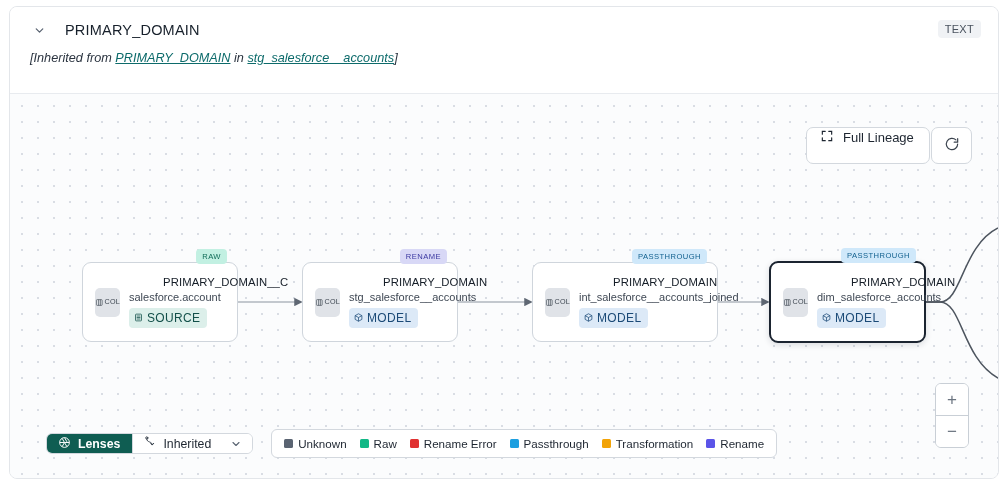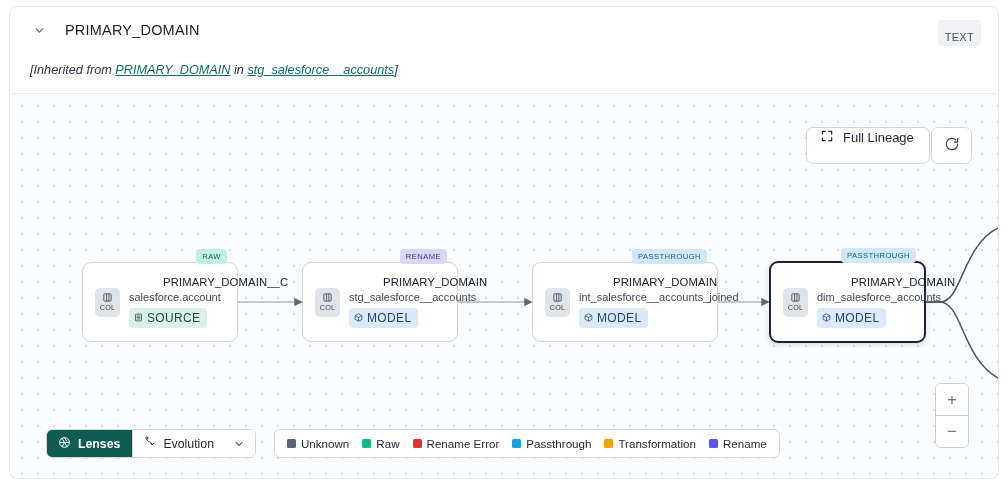--- a/index.html
+++ b/index.html
@@ -57,40 +57,40 @@
     letter-spacing: 0.2px;
     margin-left: 10px;
   }
   .text-badge {
     position: absolute;
     right: 17px; top: 13px;
     background: #f0f2f5;
     color: #49525e;
     font-size: 11px;
     letter-spacing: 0.3px;
-    padding: 11px 7px 3px 7px;
+    padding: 3px 7px 3px 7px;
     border-radius: 4px;
   }
   .desc {
     margin-top: 11px;
     font-size: 13.3px;
     font-style: italic;
     color: #1d2530;
     line-height: 1.35;
     white-space: nowrap;
   }
   .desc .code {
     font-family: "Liberation Mono", "DejaVu Sans Mono", monospace;
     font-style: italic;
     font-weight: bold;
     font-size: 12.6px;
     letter-spacing: -0.1px;
   }
   .inherit {
-    margin-top: 21px;
+    margin-top: 9px;
     font-size: 12.7px;
     font-style: italic;
     color: #2b3440;
     line-height: 1.3;
   }
   .inherit a {
     color: #0d6b6b;
     text-decoration: underline;
     font-style: italic;
   }
@@ -171,21 +171,21 @@
   }
   .node.selected {
     border: 2px solid #1b2430;
     box-shadow: 0 2px 6px rgba(20,28,40,0.14);
   }
   .node-col {
     width: 25px; height: 29px;
     margin-left: 12px;
     background: #e0e3e8;
     border-radius: 5px;
-    display: flex; flex-direction: column;
+    display: flex; flex-direction: row;
     align-items: center; justify-content: center;
     gap: 1px;
     flex: 0 0 auto;
   }
   .node-col .lbl {
     font-size: 7.2px;
     color: #3d4650;
     letter-spacing: 0.2px;
     line-height: 1;
   }
@@ -239,21 +239,21 @@
     position: absolute;
     left: 36px; top: 335px;
     display: flex; align-items: center; gap: 18px;
   }
   .seg {
     display: flex;
     border: 1px solid #d3d8de;
     border-radius: 6px;
     overflow: hidden;
     background: #ffffff;
-    height: 29px;
+    height: 21px;
   }
   .seg-lenses {
     display: flex; align-items: center; gap: 7px;
     background: #0f5d52;
     color: #ffffff;
     font-size: 12.3px;
     font-weight: bold;
     padding: 0 12px 0 11px;
     cursor: pointer;
   }
@@ -464,21 +464,21 @@
             <span>Lenses</span>
           </div>
           <div class="seg-evolution">
             <span>
               <svg width="13" height="14" viewBox="0 0 24 24" fill="none" stroke="#2b3440" stroke-width="1.7" stroke-linecap="round">
                   <circle cx="7" cy="4.5" r="2"></circle>
                   <path d="M7 6.5 C7 14 17 10 17 17"></path>
                   <polyline points="14.2 14.4 17 17.6 19.8 14.4"></polyline>
                 </svg>
             </span>
-            <span>Evolution</span>
+            <span>Inherited</span>
             <span style="display:inline-flex;margin-left:12px;color:#5a6472;">
               <svg width="12" height="12" viewBox="0 0 24 24" fill="none" stroke="currentColor" stroke-width="2.2" stroke-linecap="round" stroke-linejoin="round">
                   <polyline points="6 9 12 15 18 9"></polyline>
                 </svg>
             </span>
           </div>
         </div>
 
         <div class="legend">
           <div class="legend-item">

